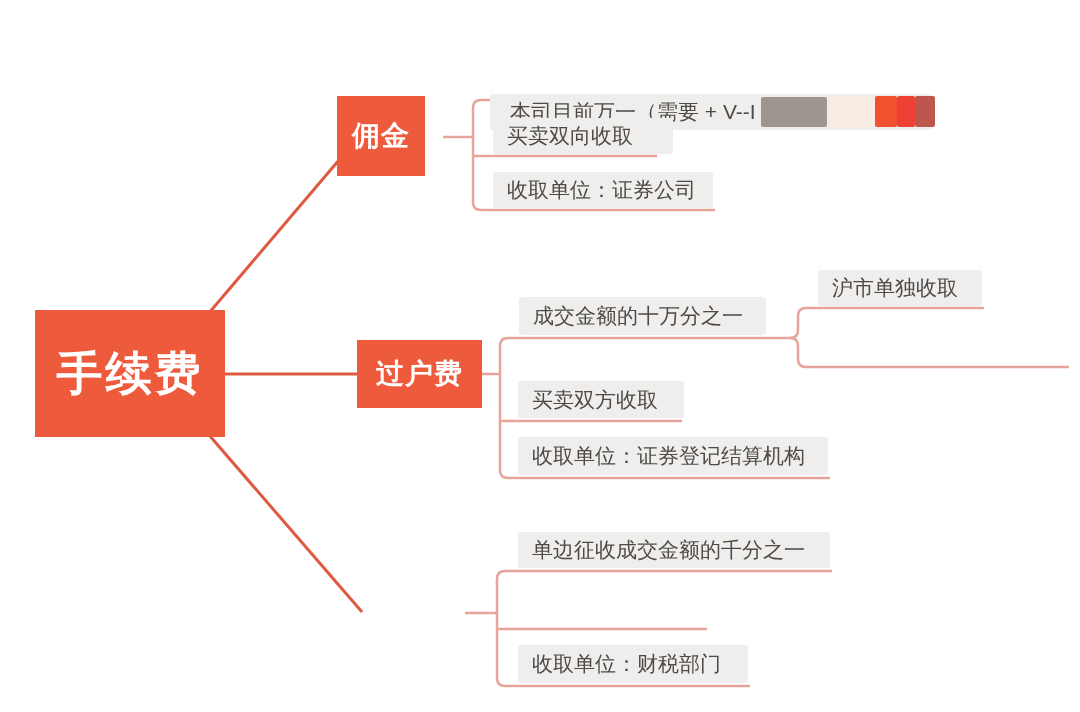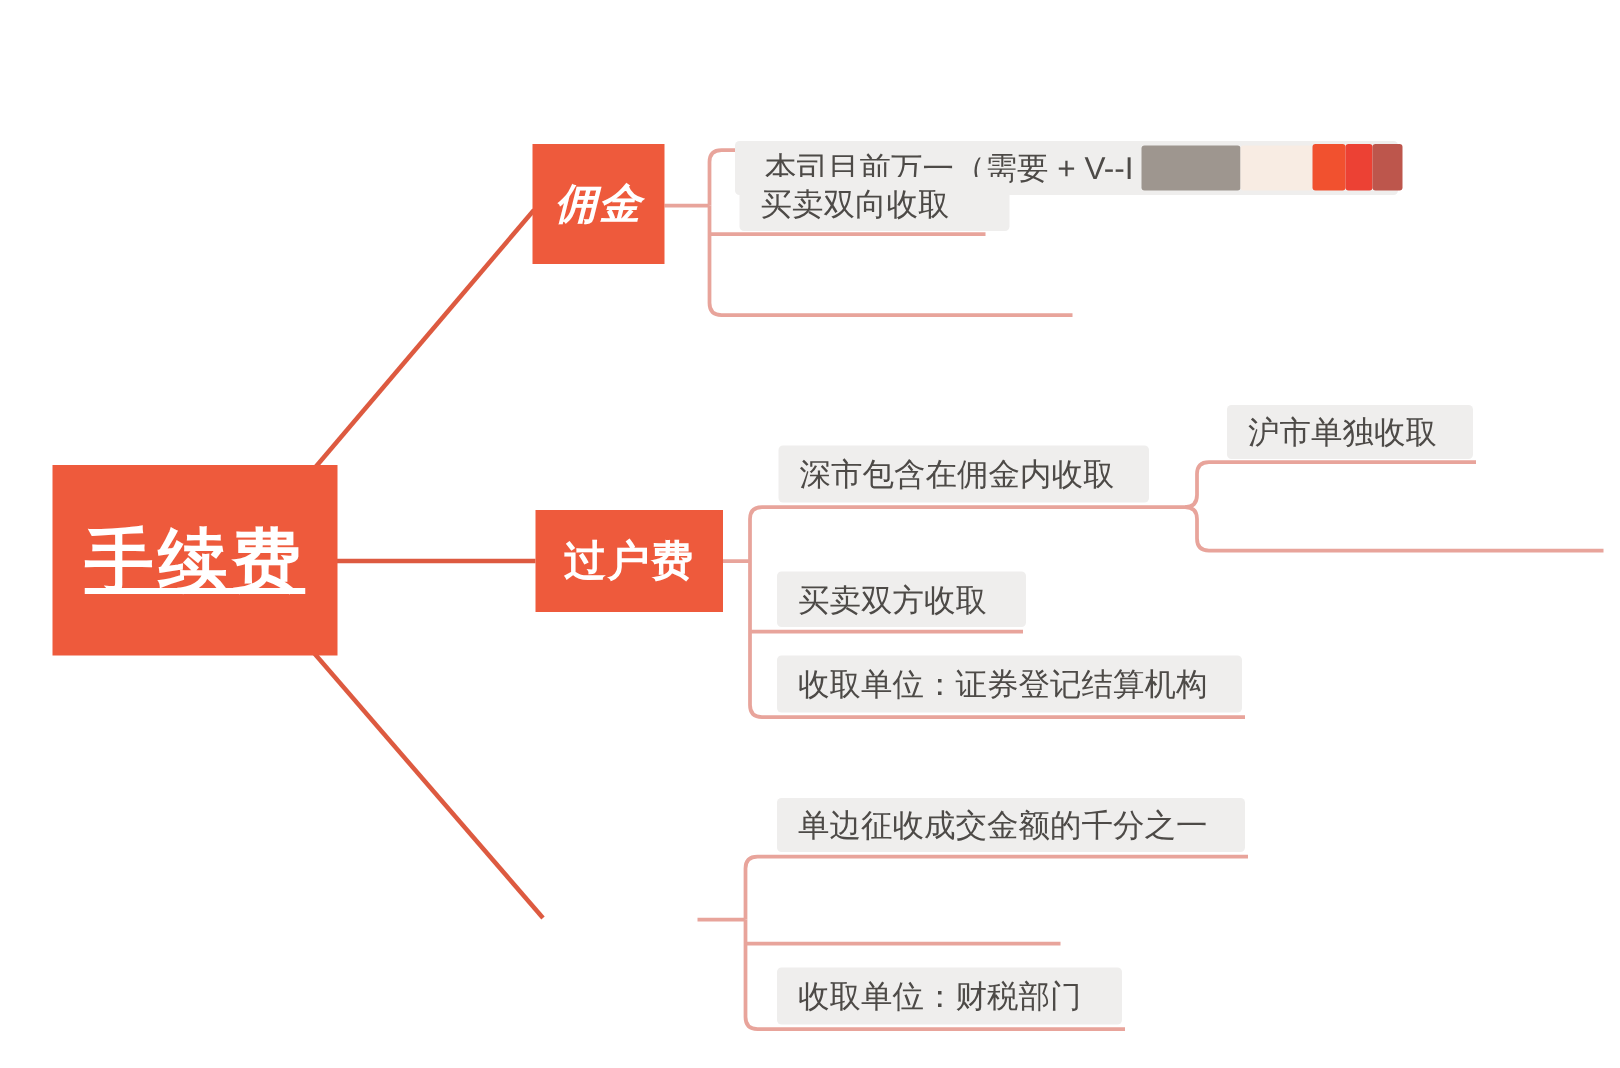--- a/index.html
+++ b/index.html
@@ -77,45 +77,48 @@
     <path class="bracket" d="M 790 338 Q 798 338 798 346 V 359 Q 798 367 806 367 H 1069"></path>
     <path class="bracket" d="M 500 421 H 682"></path>
     <path class="bracket" d="M 500 374 V 470 Q 500 478 508 478 H 830"></path>
 
     <path class="bracket" d="M 465 613 H 497"></path>
     <path class="bracket" d="M 497 613 V 579 Q 497 571 505 571 H 832"></path>
     <path class="bracket" d="M 497 629 H 707"></path>
     <path class="bracket" d="M 497 613 V 678 Q 497 686 505 686 H 750"></path>
   </svg>
 
-  <div class="node topic root-topic" style="left:35px; top:310px; width:190px; height:127px;text-decoration:underline;">
+  <div class="node topic root-topic" style="left:35px; top:310px; width:190px; height:127px;">
     <span>手续费</span>
   </div>
 
-  <div class="node topic branch-topic" style="left:355px; top:96px; width:88px; height:80px;font-style:italic;">
+  <div class="node topic branch-topic" style="left:337px; top:96px; width:88px; height:80px;">
     <span>佣金</span>
   </div>
   <div class="node topic branch-topic" style="left:357px; top:340px; width:125px; height:68px;">
     <span>过户费</span>
   </div>
 
   <div class="leaf" style="left:490px; top:62px; width:442px; height:36px; padding-left:20px;margin-top:32px;">
     <span>本司目前万一（需要 + V--I</span>
     <span class="redact" style="left: 271px; top: 3px; width: 66px; height: 30px; background: rgb(158, 150, 143);"></span>
     <span class="redact" style="left: 337px; top: 3px; width: 48px; height: 30px; background: rgb(248, 236, 227);"></span>
     <span class="redact" style="left: 385px; top: 2px; width: 22px; height: 31px; background: rgb(241, 81, 47);"></span>
     <span class="redact" style="left: 407px; top: 2px; width: 18px; height: 31px; background: rgb(236, 65, 52);"></span>
     <span class="redact" style="left: 425px; top: 2px; width: 20px; height: 31px; background: rgb(189, 86, 76);"></span>
   </div>
   <div class="leaf" style="left:493px; top:118px; width:180px; height:36px;">
     <span>买卖双向收取</span>
   </div>
+  <div class="leaf" style="left:493px; top:172px; width:220px; height:36px;">
+    <span>收取单位：证券公司</span>
+  </div>
 
   <div class="leaf" style="left:519px; top:297px; width:247px; height:38px;">
-    <span>深市包含在佣金内收取</span>
+    <span>成交金额的十万分之一</span>
   </div>
   <div class="leaf" style="left:818px; top:270px; width:164px; height:36px;">
     <span>沪市单独收取</span>
   </div>
   <div class="leaf" style="left:518px; top:381px; width:166px; height:37px;">
     <span>买卖双方收取</span>
   </div>
   <div class="leaf" style="left:518px; top:437px; width:310px; height:38px;">
     <span>收取单位：证券登记结算机构</span>
   </div>

